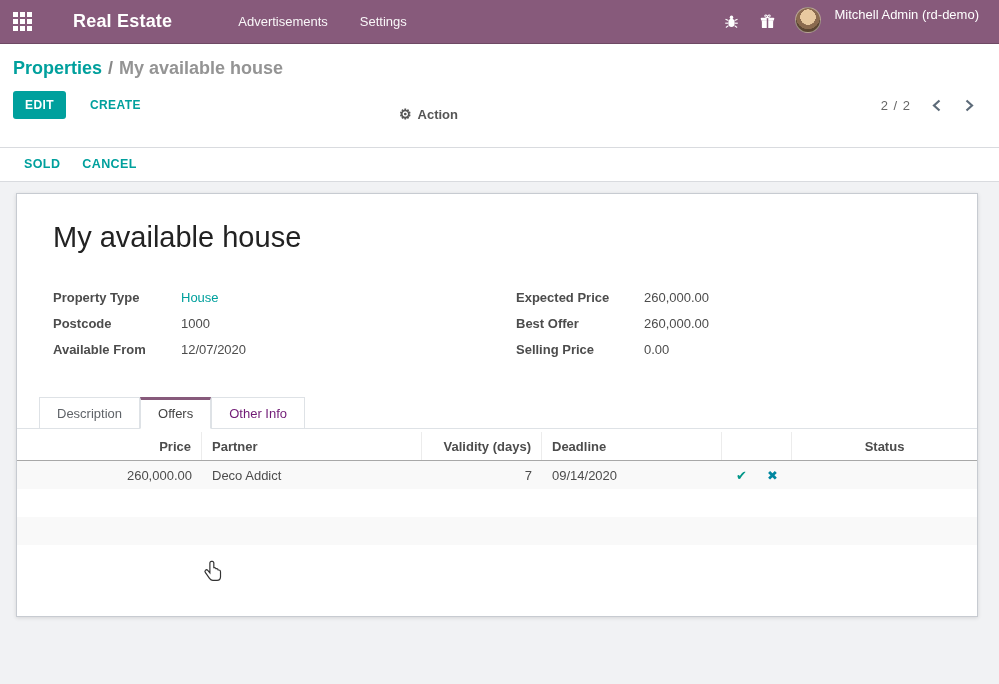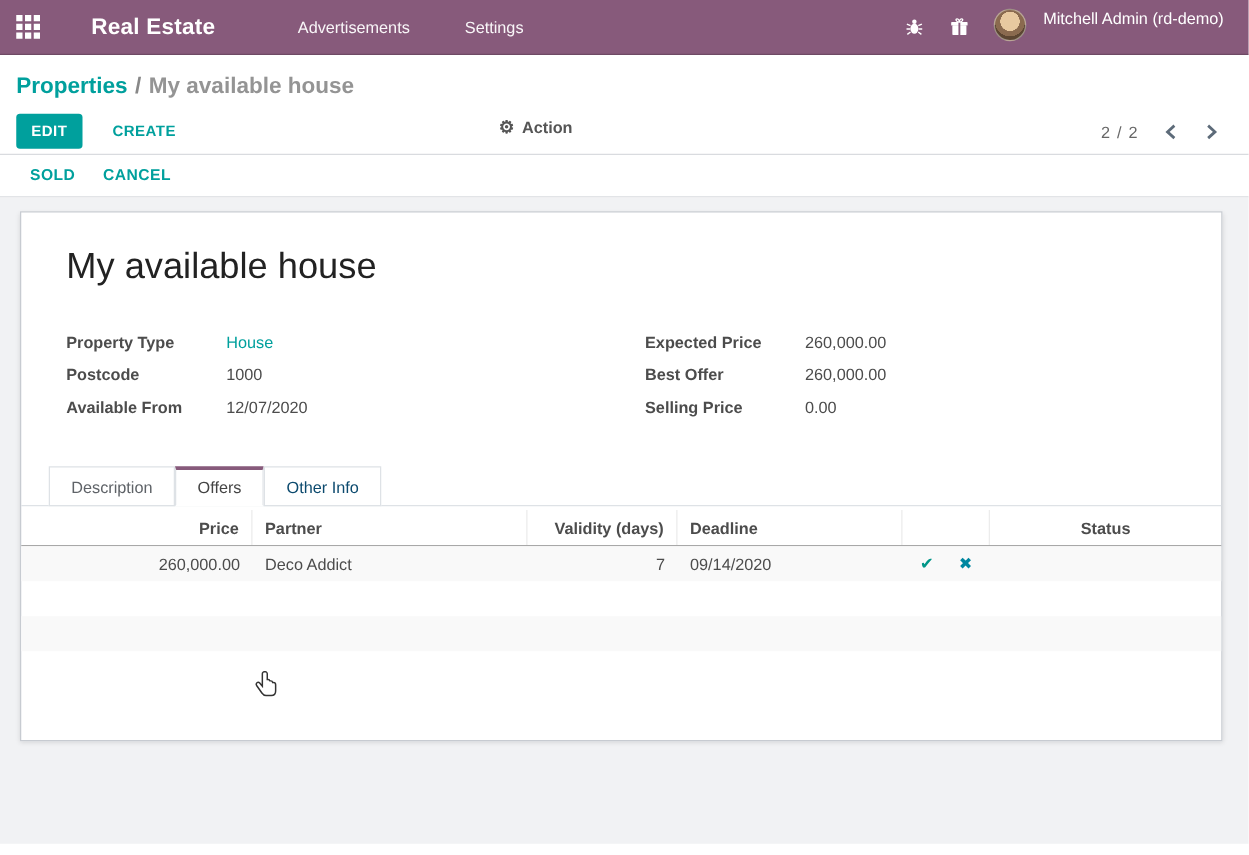--- a/index.html
+++ b/index.html
@@ -6,38 +6,38 @@
   html,body { width:999px; height:684px; overflow:hidden; }
   body { font-family:"Liberation Sans", sans-serif; font-size:13px; color:#4c4c4c; background:#fff; }
 
   
   .navbar { height:44px; background:#875A7B; display:flex; align-items:center; color:#fff;
             border-bottom:1px solid rgba(0,0,0,.18); }
   .apps-grid { width:20px; height:20px; margin:0 14px 0 13px; display:grid;
                grid-template-columns:repeat(3,5px); grid-template-rows:repeat(3,5px); gap:2px; cursor:pointer; }
   .apps-grid span { background:#fff; }
   .brand { font-size:18px; font-weight:bold; margin:0 10px 0 26px; letter-spacing:.2px; cursor:pointer; }
-  .nav-menu { display:flex; margin-left:44px; gap:20px; }
+  .nav-menu { display:flex; margin-left:44px; gap:8px; }
   .nav-menu .menu-item { padding:6px 12px; color:rgba(255,255,255,.95); cursor:pointer; }
   .nav-right { margin-left:auto; display:flex; align-items:flex-start; gap:6px; padding-right:20px; }
   .sysicon { width:30px; height:30px; display:flex; align-items:center; justify-content:center; cursor:pointer; }
   .avatar { width:26px; height:26px; border-radius:50%; margin-left:6px;
             background:radial-gradient(circle at 50% 38%, #e8c9a0 0 40%, #8a6a4f 41% 62%, #5c4632 63% 100%);
             border:1px solid rgba(255,255,255,.4); }
   .username { margin-left:8px; color:#fff; cursor:pointer; }
 
   
   .breadcrumb-bar { background:#fff; padding:14px 0 4px 13px;font-weight:bold; }
   .breadcrumb { font-size:18px; }
   .bc-link { color:#00A09D; cursor:pointer; }
   .bc-sep { color:#888; padding:0 6px; }
   .bc-current { color:#949494; }
 
   .button-bar { background:#fff; position:relative; display:flex; align-items:center;
-                padding:8px 24px 4px 13px; border-bottom:1px solid #d9dbdf; }
+                padding:8px 24px 28px 13px; border-bottom:1px solid #d9dbdf; }
   .btn-primary { background:#00A09D; color:#fff; border:none; font-weight:bold; font-size:12px;
                  letter-spacing:.4px; padding:7px 12px; border-radius:3px; cursor:pointer;
                  font-family:"Liberation Sans", sans-serif; }
   .btn-link-teal { background:none; border:none; color:#00A09D; font-weight:bold; font-size:12px;
                    letter-spacing:.4px; margin-left:18px; padding:7px 6px; cursor:pointer;
                    font-family:"Liberation Sans", sans-serif; }
   .action-menu { position:absolute; left:399px; top:50%; transform:translateY(-58%);
                  display:flex; align-items:center; gap:6px; color:#555; font-weight:bold; cursor:pointer; }
   .gear { font-size:14px; color:#555; }
   .pager { margin-left:auto; display:flex; align-items:center; gap:20px; }
@@ -61,21 +61,21 @@
   .field-label { width:128px; font-weight:bold; color:#4c4c4c; flex:0 0 auto; }
   .field-value { color:#4c4c4c; }
   .field-value.link { color:#00A09D; cursor:pointer; }
 
   
   .tab-bar { display:flex; margin-top:39px; padding-left:22px; border-bottom:1px solid #dee2e6; position:relative; }
   .tab { padding:8px 17px 7px; border:1px solid #dee2e6; border-bottom:none; color:#5f6368;
          cursor:pointer; background:#fff; position:relative; top:1px; border-bottom:1px solid #dee2e6; }
   .tab.active { border-top:3px solid #875A7B; padding-top:6px; color:#444;
                 border-bottom:1px solid #fff; }
-  .tab.hovered { color:#0c4a6e; }
+  .tab.hovered { color:#701a75; }
 
   
   .otable { width:100%; margin-top:3px; }
   .otable .hrow { display:flex; border-bottom:1px solid #a8a8a8; font-weight:bold; color:#4c4c4c; }
   .otable .hrow .cell { border-right:1px solid #ececec; }
   .otable .hrow .cell:last-child { border-right:none; }
   .cell { padding:7px 10px; height:28px; display:flex; align-items:center; }
   .c-price   { width:185px; justify-content:flex-end; text-align:right; }
   .c-partner { width:220px; }
   .c-valid   { width:120px; justify-content:flex-end; text-align:right; }

